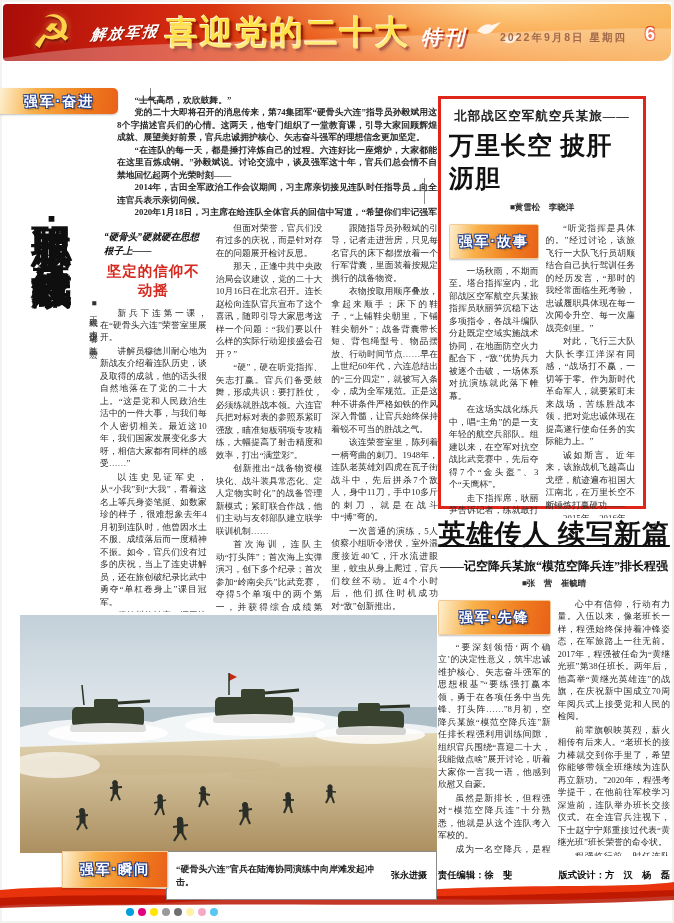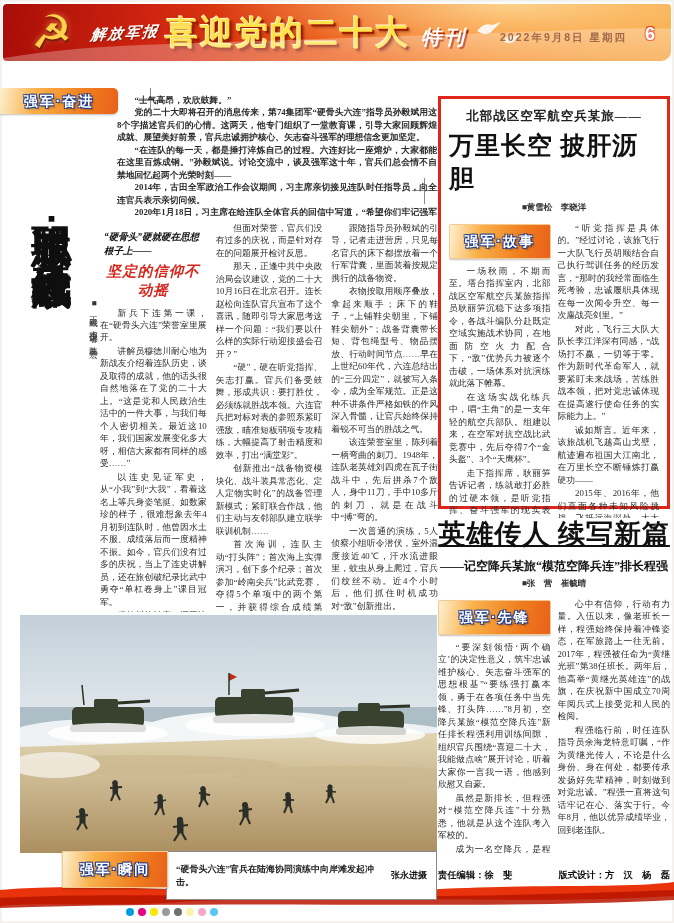--- a/index.html
+++ b/index.html
@@ -51,23 +51,23 @@
   .v-headline{position:absolute;left:18px;top:196px;height:446px;width:66px;
     writing-mode:vertical-rl;text-orientation:upright;font-size:40px;font-weight:900;color:#0f0f0f;
     font-family:"Liberation Sans",sans-serif;line-height:64px;}
   .v-byline{position:absolute;left:88px;top:298px;height:150px;writing-mode:vertical-rl;
     text-orientation:upright;font-size:8.5px;letter-spacing:1.5px;color:#333;}
   .main-cols{position:absolute;left:100px;top:222px;width:338px;height:390px;display:flex;gap:9px;}
   .mcol{flex:1;overflow:hidden;}
   .para{font-size:8.8px;line-height:1.42;text-indent:2em;text-align:justify;margin:0 0 1px;color:#2b2b2b;}
   .kicker{font-size:9.5px;font-weight:bold;font-style:italic;line-height:1.5;margin:8px 4px 2px;color:#111;}
   .subhead{font-size:14.5px;font-weight:bold;color:#d6281e;text-align:center;margin:3px 0 7px;
-    font-family:"Liberation Sans",sans-serif;letter-spacing:1px;font-style:italic;}
-  
-  .story-box{position:absolute;left:438px;top:96px;width:232px;height:413px;border:3px solid #e0251a;
+    font-family:"Liberation Sans",sans-serif;letter-spacing:1px;}
+  
+  .story-box{position:absolute;left:438px;top:96px;width:208px;height:413px;border:3px solid #e0251a;
     box-sizing:border-box;padding:9px 8px 6px;background:#fff;}
   .story-kicker{text-align:center;font-size:12.5px;font-weight:bold;letter-spacing:1px;margin:0 0 4px;}
   .story-headline{font-size:25px;font-weight:900;letter-spacing:1px;margin:2px 0 7px;color:#111;}
   .a-byline{text-align:center;font-size:8.5px;font-weight:600;margin:0 0 8px;color:#333;}
   .two-cols{display:flex;gap:7px;overflow:hidden;}
   .story-box .two-cols{height:296px;}
   .tcol{flex:1;overflow:hidden;}
   
   .hero{position:absolute;left:438px;top:516px;width:232px;height:350px;}
   .hero-headline{text-align:center;font-size:27px;font-weight:900;letter-spacing:1px;color:#111;margin:0;text-decoration:underline;}
@@ -174,20 +174,21 @@
       <div class="tcol">
         <div class="sec-label label-inline">强军·先锋</div>
         <div>
             <p class="para">“要深刻领悟‘两个确立’的决定性意义，筑牢忠诚维护核心、矢志奋斗强军的思想根基”“要练强打赢本领，勇于在各项任务中当先锋、打头阵……”8月初，空降兵某旅“模范空降兵连”新任排长程强利用训练间隙，组织官兵围绕“喜迎二十大，我能做点啥”展开讨论，听着大家你一言我一语，他感到欣慰又自豪。</p>
             <p class="para">虽然是新排长，但程强对“模范空降兵连”十分熟悉，他就是从这个连队考入军校的。</p>
             <p class="para">成为一名空降兵，是程强很早就有的梦想。2008年，汶川发生特大地震。那日，伞兵从天而降，展开一面写有“黄继光生前所在部队”字样的鲜红旗帜，这一幕深深刻在少年程强的脑海里。救灾部队回撤时，他高举“长大我当空降兵”的横幅为官兵送行。2013年，程强如愿成为一名空降兵，被分配到空降兵某旅“模范空降兵连”，进入“黄继光班”。</p>
           </div>
       </div>
       <div class="tcol">
           <p class="para">心中有信仰，行动有力量。入伍以来，像老班长一样，程强始终保持着冲锋姿态，在军旅路上一往无前。2017年，程强被任命为“黄继光班”第38任班长。两年后，他高举“黄继光英雄连”的战旗，在庆祝新中国成立70周年阅兵式上接受党和人民的检阅。</p>
+          <p class="para">前辈旗帜映英烈，薪火相传有后来人。“老班长的接力棒就交到你手里了，希望你能够带领全班继续为连队再立新功。”2020年，程强考学提干，在他前往军校学习深造前，连队举办班长交接仪式。在全连官兵注视下，下士赵宁宁郑重接过代表“黄继光班”班长荣誉的命令状。</p>
           <p class="para">程强临行前，时任连队指导员余海龙特意叮嘱，“作为黄继光传人，不论是什么身份、身在何处，都要传承发扬好先辈精神，时刻做到对党忠诚。”程强一直将这句话牢记在心、落实于行。今年8月，他以优异成绩毕业，回到老连队。</p>
         </div>
     </div>
   </div>
 
   <div class="photo">
     <svg width="417" height="238" viewBox="0 0 417 238">
       <defs>
         <linearGradient id="skyg" x1="0" y1="0" x2="0" y2="1">
           <stop offset="0" stop-color="#c3d0d9"></stop>

